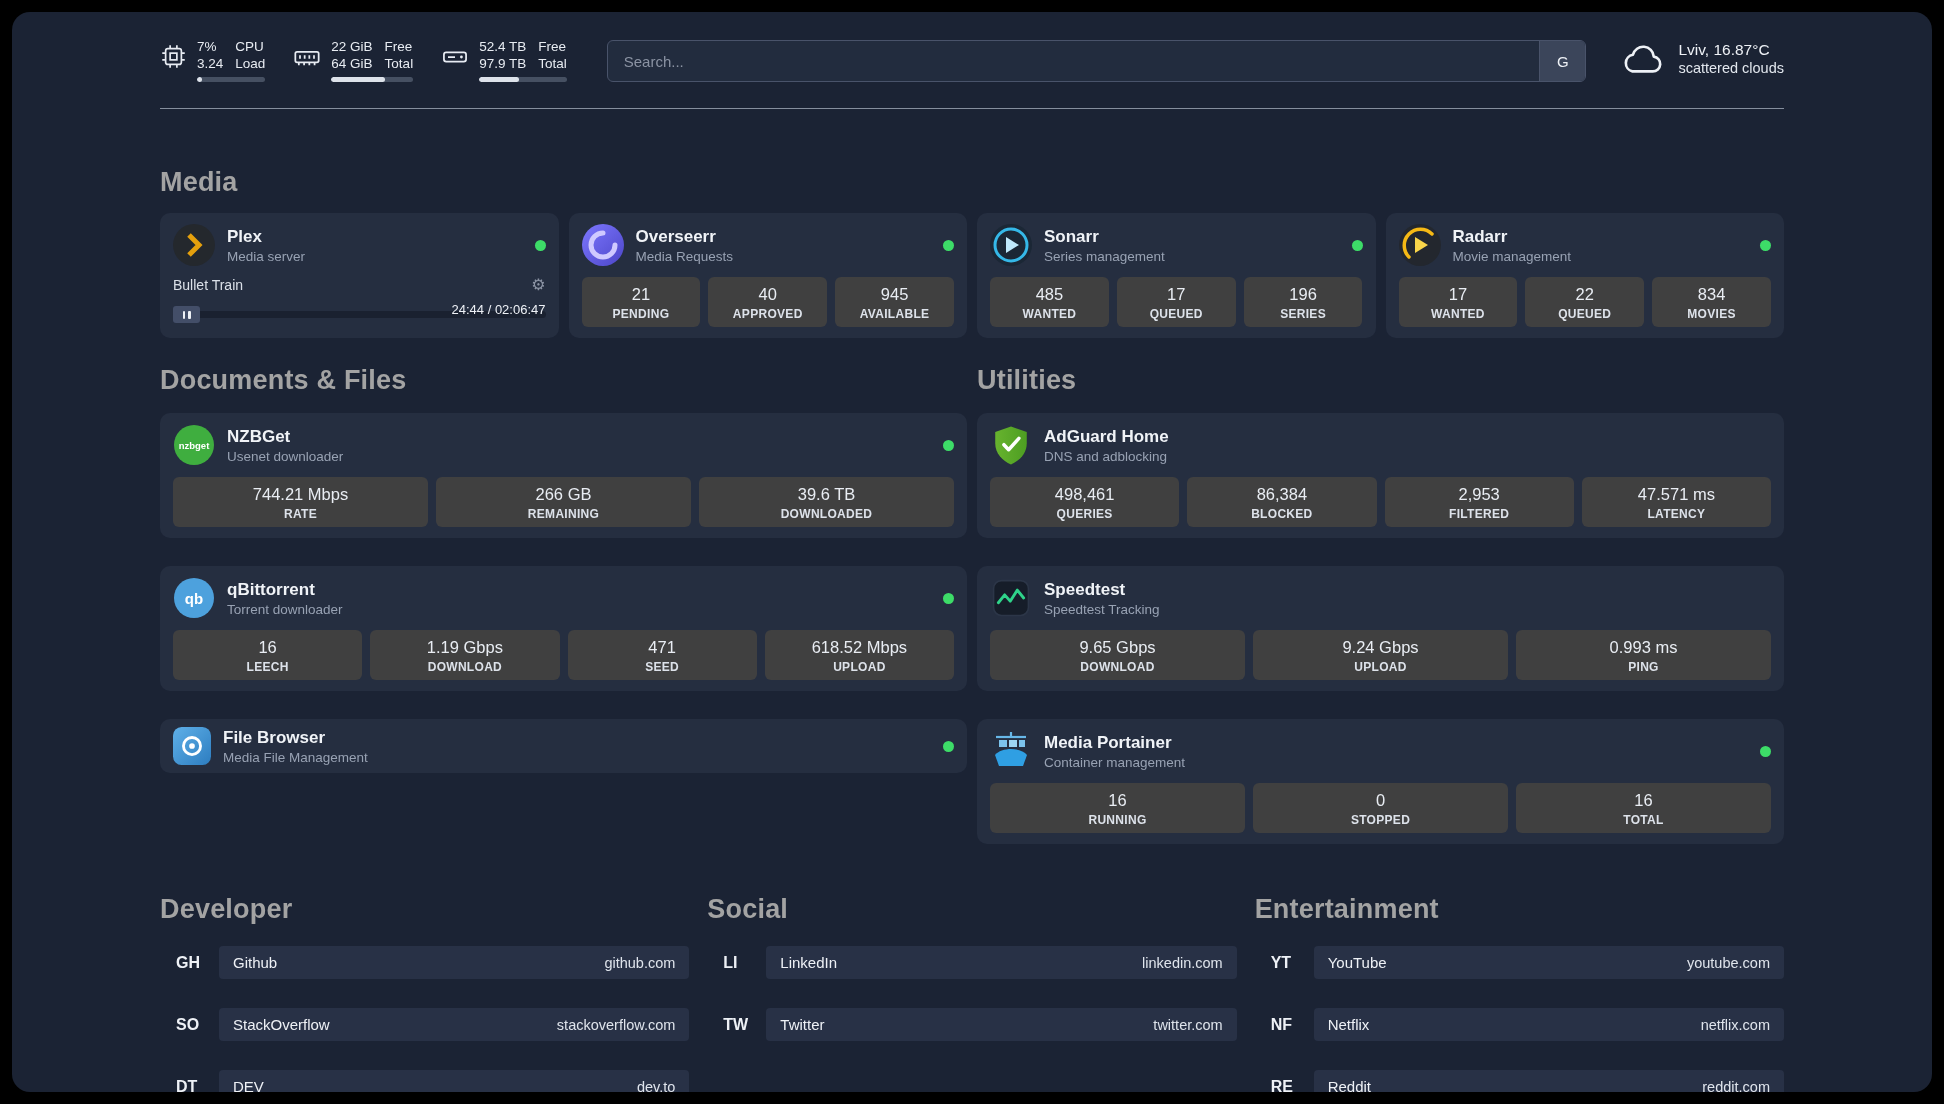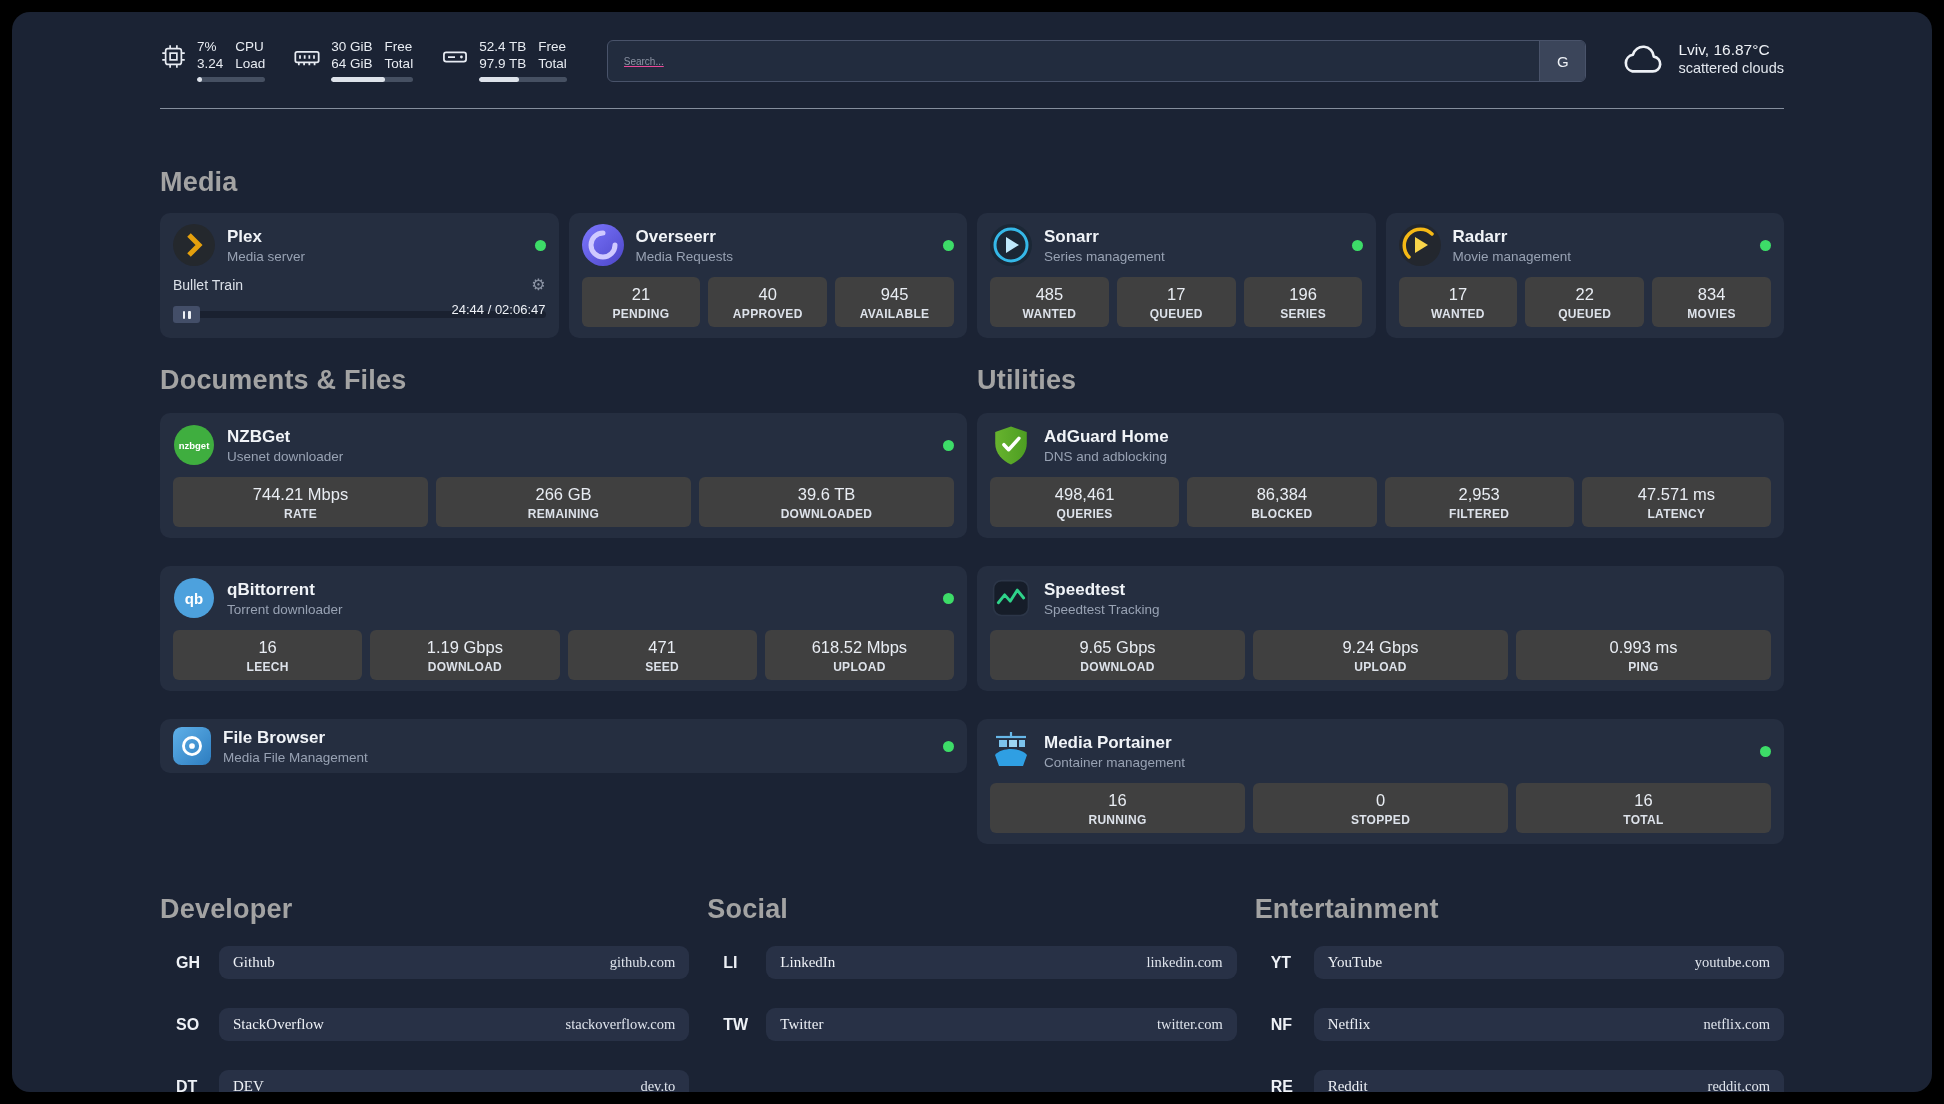--- a/index.html
+++ b/index.html
@@ -11,21 +11,21 @@
   .topbar { display:flex; align-items:flex-start; margin-top:26px; }
   .sys { display:flex; gap:10px; margin-right:28px; }
   .sys svg { margin-top:5px; flex:0 0 auto; }
   .sys-body { display:flex; flex-direction:column; }
   .sys-rows { display:flex; gap:12px; }
   .sys-col { display:flex; flex-direction:column; font-size:13.5px; line-height:17px; color:#e8ecf2; }
   .sysbar { margin-top:5px; height:5px; border-radius:3px; background:#465062; overflow:hidden; }
   .sysbar > div { height:100%; background:#dde2ea; border-radius:3px; }
 
   .searchbox { flex:1; display:flex; align-items:stretch; height:42px; background:#222c3e; border:1px solid #49536a; border-radius:6px; overflow:hidden; margin:2px 34px 0 12px; }
-  .searchbox input { flex:1; background:transparent; border:none; outline:none; color:#ec4899; font-size:10px; padding:0 16px; font-family:inherit;text-decoration:underline; }
+  .searchbox input { flex:1; background:transparent; border:none; outline:none; color:#ec4899; font-size:15px; padding:0 16px; font-family:inherit; }
   .searchbox input::placeholder { color:#8b93a3; }
   .search-provider { width:46px; display:flex; align-items:center; justify-content:center; background:#3b455a; color:#eef1f6; font-size:15px; border-left:1px solid #49536a; cursor:pointer; }
 
   .weather { display:flex; align-items:center; gap:12px; margin-top:2px; }
   .weather-text { display:flex; flex-direction:column; line-height:19px; }
   .weather-loc { font-size:15.5px; color:#eef1f6; }
   .weather-cond { font-size:14.5px; color:#e2e7ee; }
 
   .divider { border:none; border-top:1.5px solid rgba(205,214,228,0.6); margin-top:26px; }
 
@@ -70,21 +70,21 @@
   
   .circle-icon { border-radius:50%; display:flex; align-items:center; justify-content:center; color:#fff; font-weight:700; }
   .nzb-circle { width:40px; height:40px; background:#3fae3f; font-size:9.5px; }
   .qb-circle { width:40px; height:40px; background:#4da1dd; font-size:15px; }
 
   
   .bookmarks { display:grid; grid-template-columns:repeat(3,1fr); gap:18px; margin-top:48px; }
   .bm-col .section-title { margin-bottom:20px; }
   .bm-row { display:flex; align-items:center; margin-bottom:29px; cursor:pointer; }
   .bm-abbr { width:59px; padding-left:16px; font-size:16px; font-weight:700; color:#eef1f6; flex:0 0 59px; }
-  .bm-pill { flex:1; display:flex; align-items:center; background:#283146; border-radius:9px; height:33px; padding:0 14px;font-family:Liberation Serif, serif; }
+  .bm-pill { flex:1; display:flex; align-items:center; background:#283146; border-radius:4px; height:33px; padding:0 14px; }
   .bm-name { font-size:15px; color:#eef1f6; }
   .bm-url { margin-left:auto; font-size:14.5px; color:#dfe4ec; }
 </style>
 </head>
 <body>
 
 <div class="app">
   <div class="container">
 
     <header class="topbar">
@@ -114,21 +114,21 @@
 
       <div class="sys">
         <svg width="28" height="28" viewBox="0 0 24 24" fill="none" stroke="#e8ecf3" stroke-width="1.5">
           <rect x="2" y="7.5" width="20" height="9" rx="1.5"></rect>
           <path d="M6 10.5v3M10 10.5v3M14 10.5v3M18 10.5v3"></path>
           <path d="M5 16.5v2.5M9.5 16.5v2.5M14 16.5v2.5M18.5 16.5v2.5"></path>
         </svg>
         <div class="sys-body">
           <div class="sys-rows">
             <div class="sys-col">
-              <span>30 GiB</span>
+              <span>22 GiB</span>
               <span>64 GiB</span>
             </div>
             <div class="sys-col">
               <span>Free</span>
               <span>Total</span>
             </div>
           </div>
           <div class="sysbar">
               <div style="width: 66%;"></div>
             </div>

